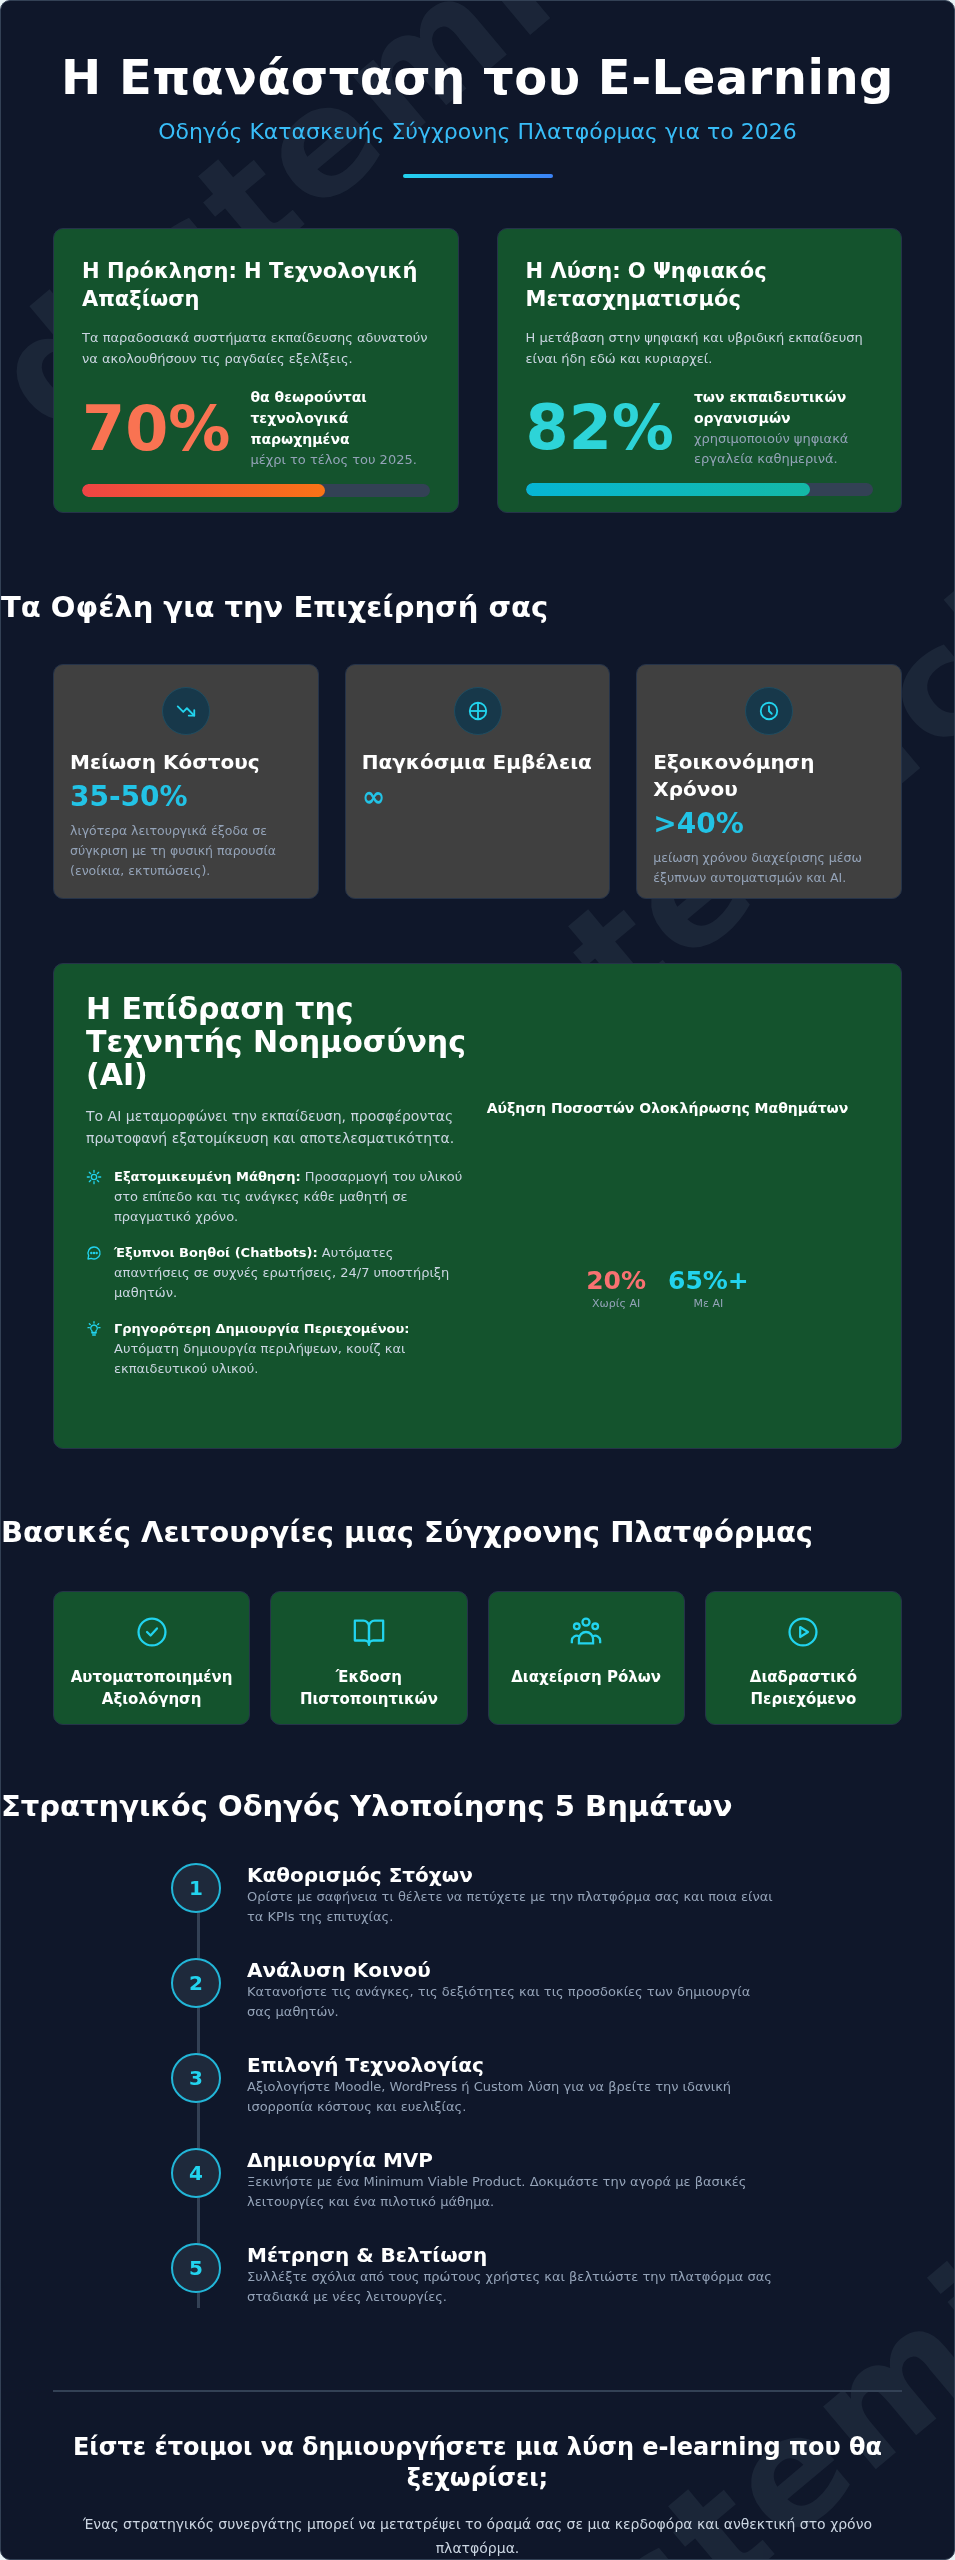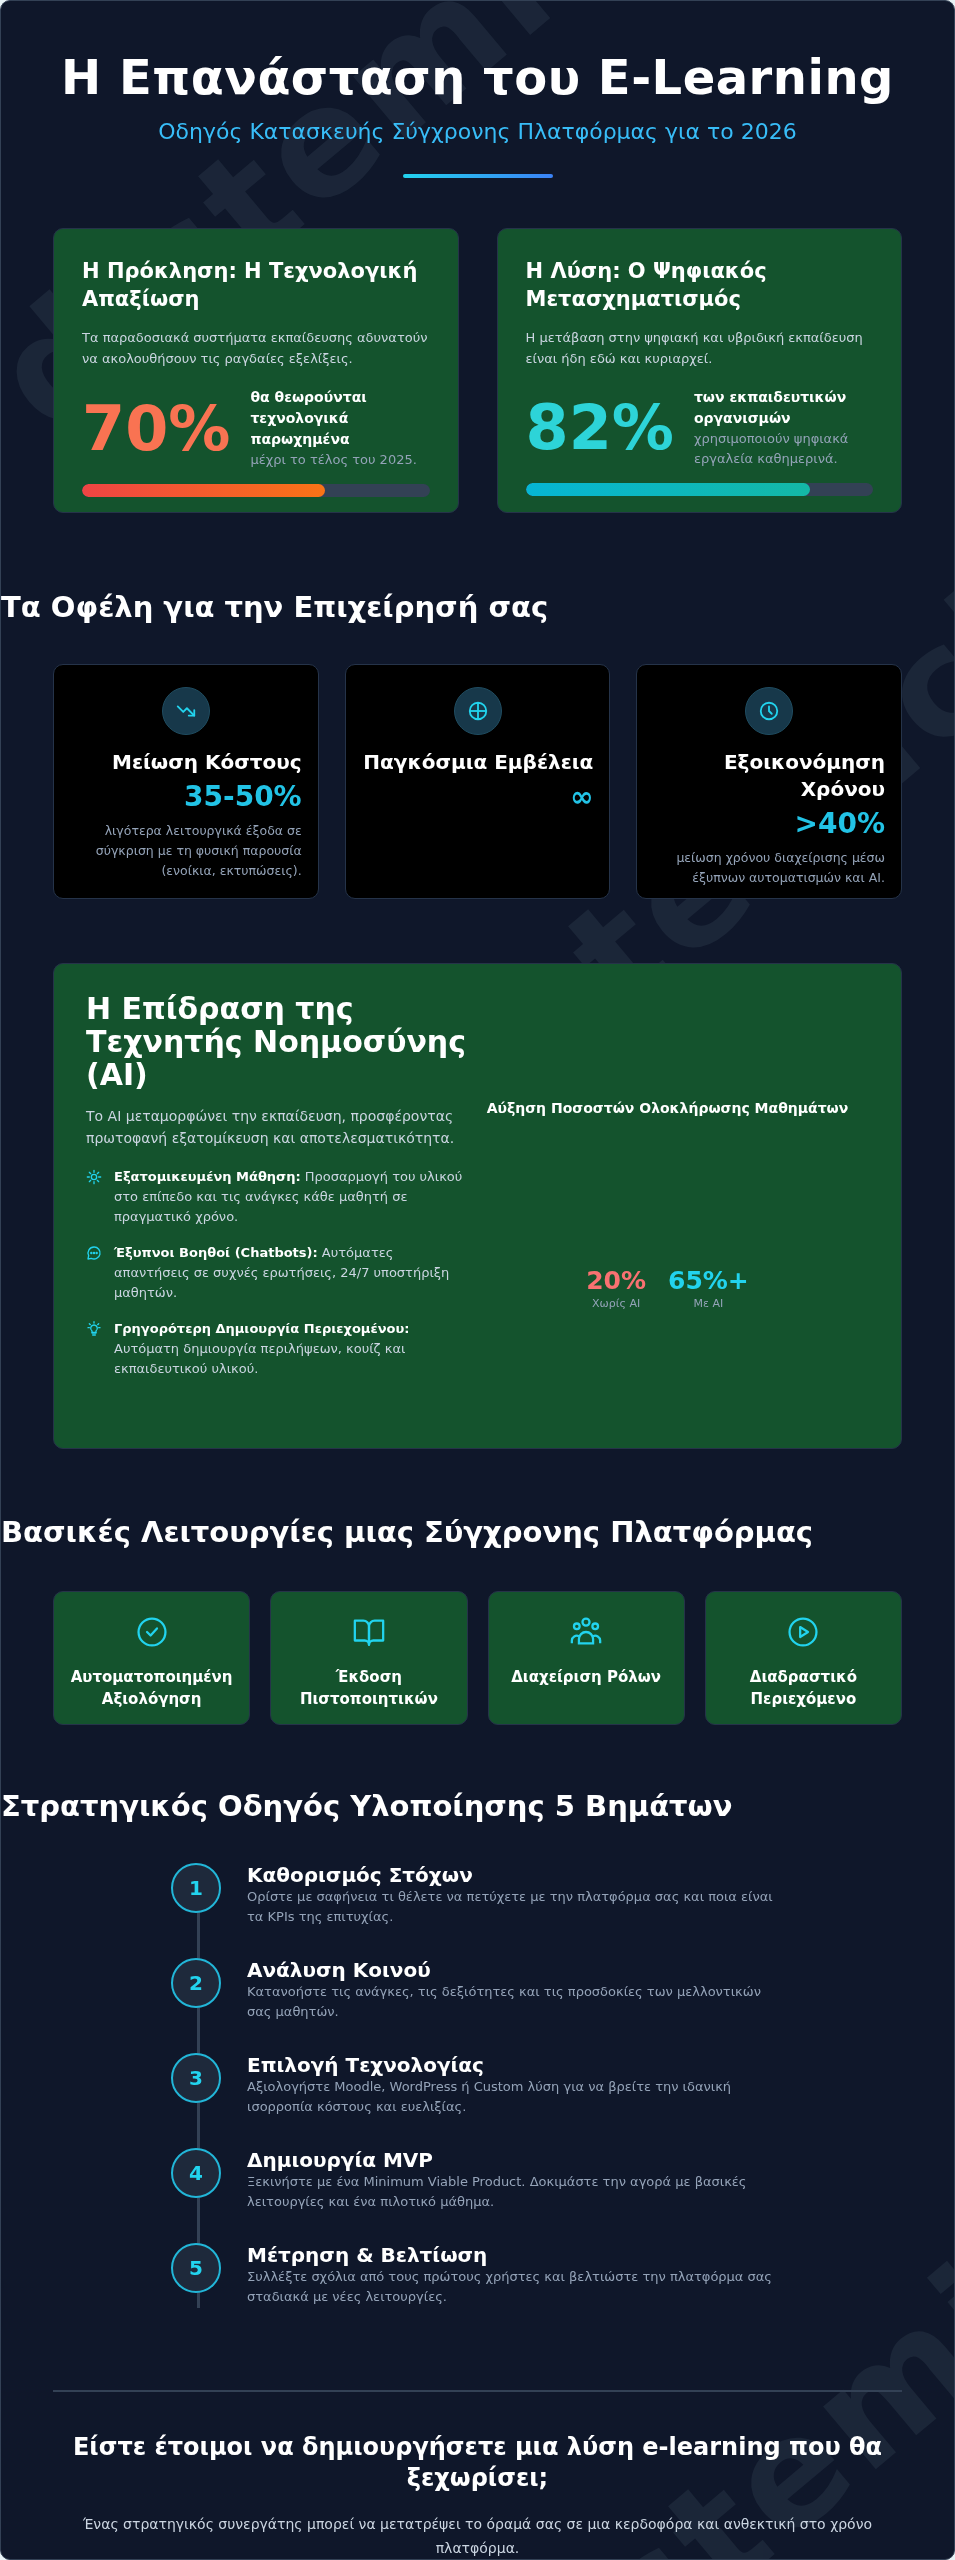--- a/index.html
+++ b/index.html
@@ -37,21 +37,21 @@
   .stat-right b { display: block; font-size: 14px; line-height: 21px; color: #fff; }
   .stat-right span { display: block; font-size: 13px; line-height: 20px; color: #94a3b8; }
   .prog { margin-top: 14px; height: 13px; border-radius: 7px; background: #334155; overflow: hidden; }
   .prog > div { height: 100%; border-radius: 7px; }
   .prog .fill-orange { width: 70%; background: linear-gradient(90deg, #ef4444, #f97316); }
   .prog .fill-teal { width: 82%; background: linear-gradient(90deg, #06b6d4, #14b8a6); }
 
   .section-title { font-size: 29px; font-weight: bold; color: #ffffff; }
   .benefits-title { margin-top: 77px; }
   .row3 { display: flex; gap: 26px; padding: 0 52px; margin-top: 40px; }
-  .benefit { flex: 1; height: 235px; padding: 18px 16px; text-align: right; background: #000000; }
+  .benefit { flex: 1; height: 235px; padding: 18px 16px; text-align: left; background: #404040; }
   .icon-circle { width: 48px; height: 48px; border-radius: 50%; margin: 4px auto 0;
     background: #17384a; border: 1px solid #1f4c60; display: flex; align-items: center; justify-content: center; }
   .benefit h4 { margin-top: 14px; font-size: 20px; font-weight: bold; line-height: 27px; color: #fff; }
   .benefit .val { margin-top: 4px; font-size: 28px; font-weight: bold; color: #22c3e6; }
   .benefit p { margin-top: 8px; font-size: 12.5px; line-height: 20px; color: #94a3b8; }
 
   .ai { margin: 64px 52px 0; height: 486px; display: flex; padding: 28px 32px; }
   .ai-left { width: 380px; }
   .ai-left h2 { font-size: 30px; font-weight: bold; line-height: 33px; color: #fff; }
   .ai-left p.intro { margin-top: 14px; font-size: 14px; line-height: 22px; color: #cbd5e1; }
@@ -275,21 +275,21 @@
         <div class="num">1</div>
         <div class="st">
             <h5>Καθορισμός Στόχων</h5>
             <p>Ορίστε με σαφήνεια τι θέλετε να πετύχετε με την πλατφόρμα σας και ποια είναι τα KPIs της επιτυχίας.</p>
           </div>
       </div>
       <div class="step">
         <div class="num">2</div>
         <div class="st">
             <h5>Ανάλυση Κοινού</h5>
-            <p>Κατανοήστε τις ανάγκες, τις δεξιότητες και τις προσδοκίες των μελλοντικών σας μαθητών.</p>
+            <p>Κατανοήστε τις ανάγκες, τις δεξιότητες και τις προσδοκίες των δημιουργία σας μαθητών.</p>
           </div>
       </div>
       <div class="step">
         <div class="num">3</div>
         <div class="st">
             <h5>Επιλογή Τεχνολογίας</h5>
             <p>Αξιολογήστε Moodle, WordPress ή Custom λύση για να βρείτε την ιδανική ισορροπία κόστους και ευελιξίας.</p>
           </div>
       </div>
       <div class="step">

